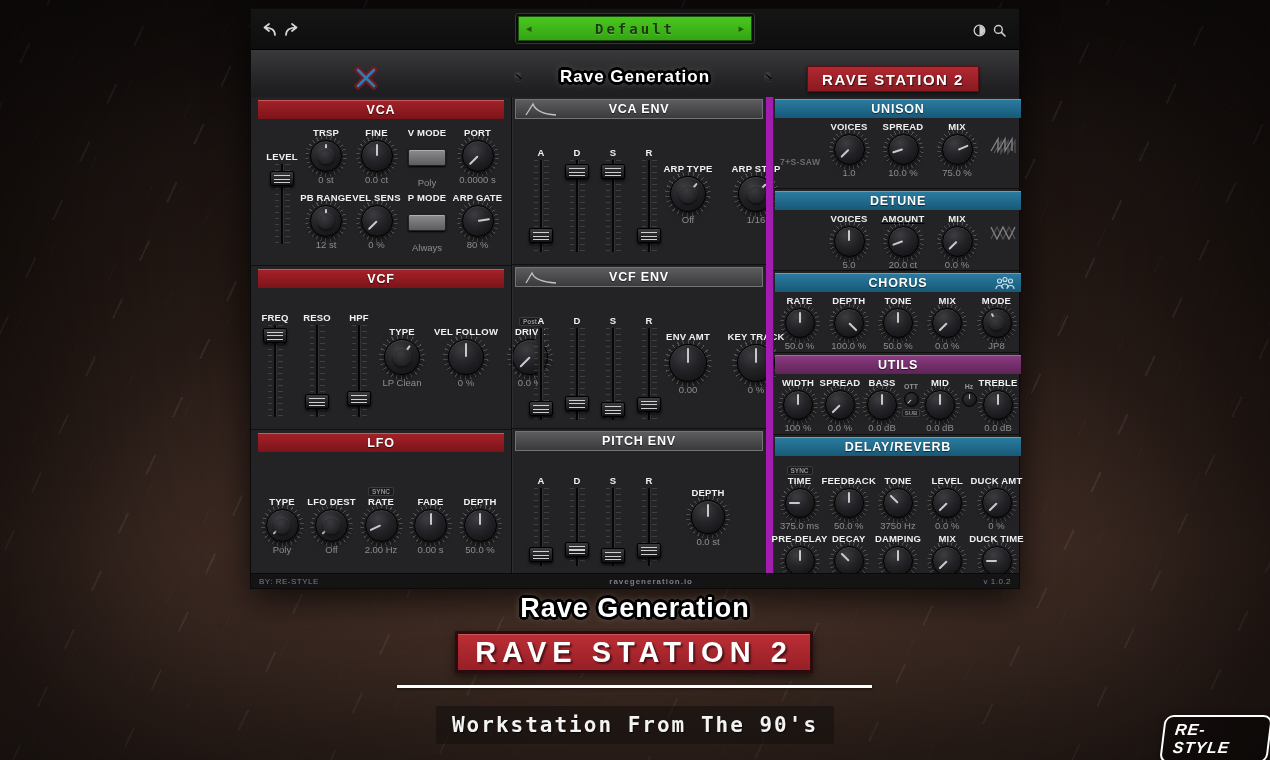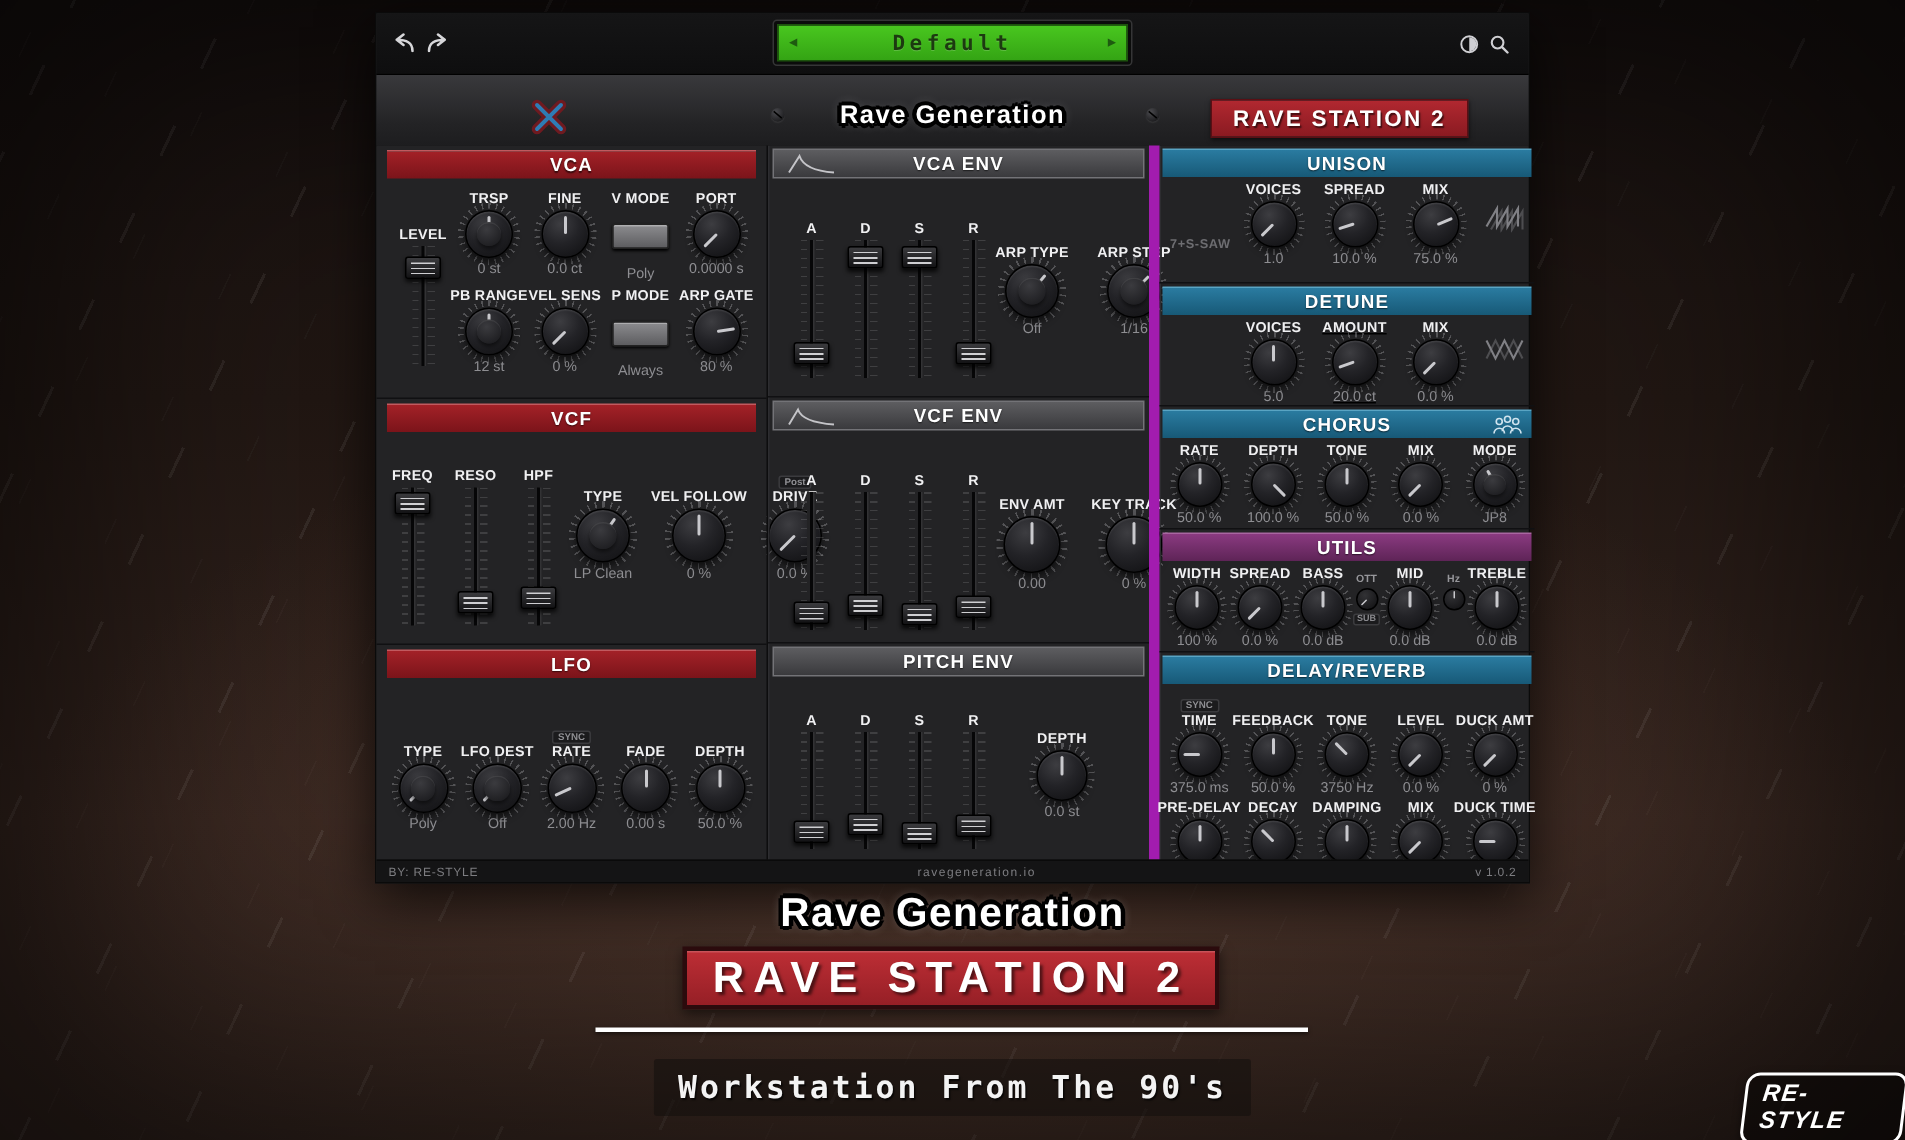--- a/index.html
+++ b/index.html
@@ -952,21 +952,21 @@
               </div>
               <div class="cv">100 ms</div>
             </div>
           </div>
       </div>
     </div>
   </div>
 
   <div class="statusbar">
     <span>BY: RE-STYLE</span>
-    <span style="font-weight:400;letter-spacing:1px">ravegeneration.io</span>
+    <span style="font-weight:700;letter-spacing:1px">ravegeneration.io</span>
     <span>v 1.0.2</span>
   </div>
 </div>
 
 <div class="logo-bottom graffiti">Rave Generation</div>
 <div class="banner">RAVE STATION 2</div>
 <div class="divider"></div>
 <div class="tagline">Workstation From The 90's</div>
 <div class="restyle">RE-STYLE</div>
 

